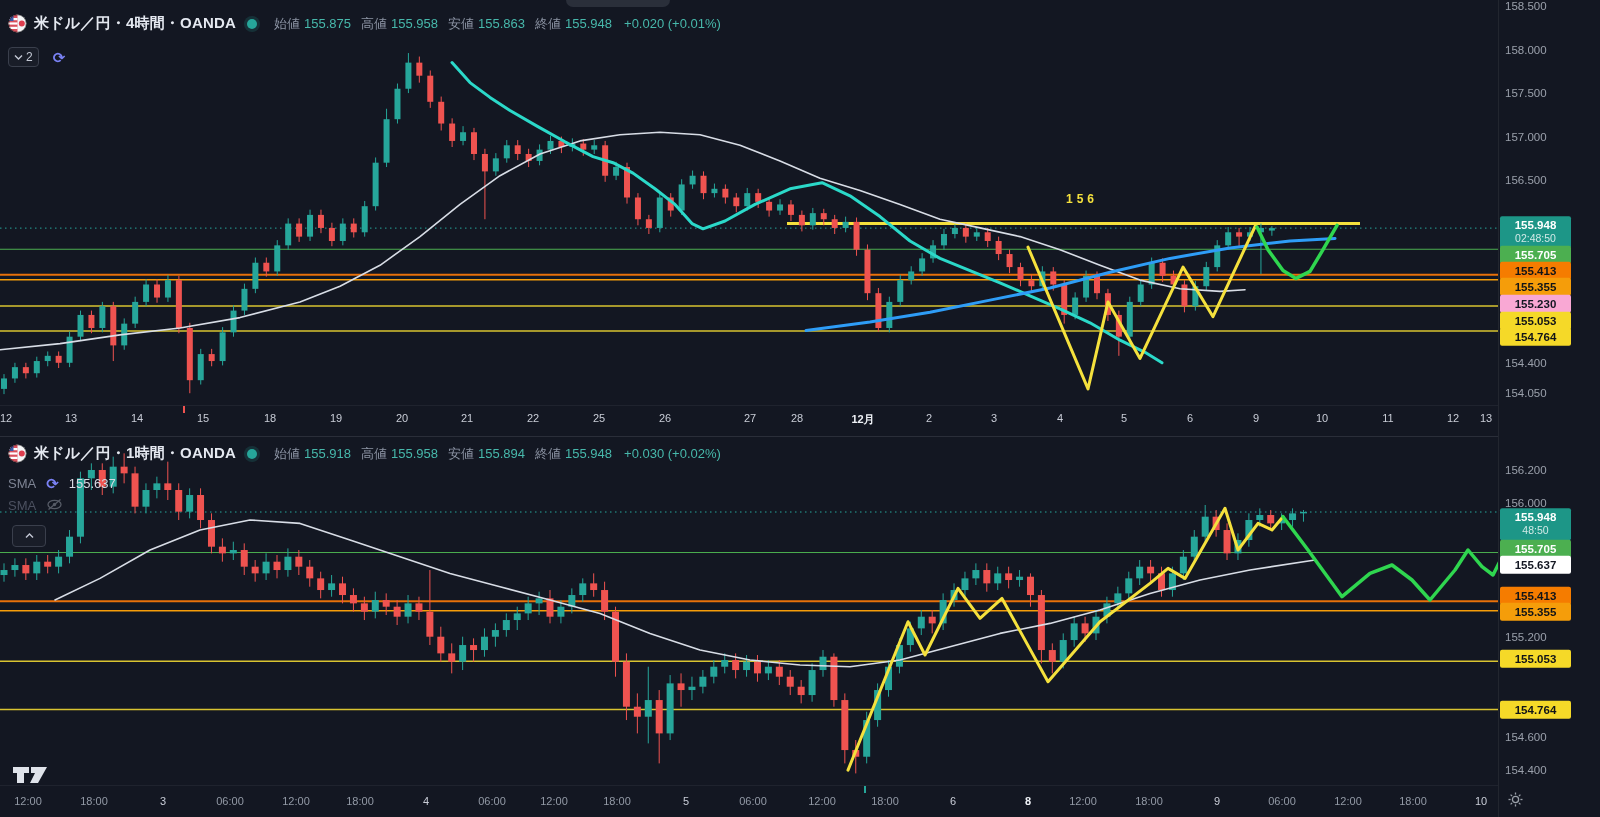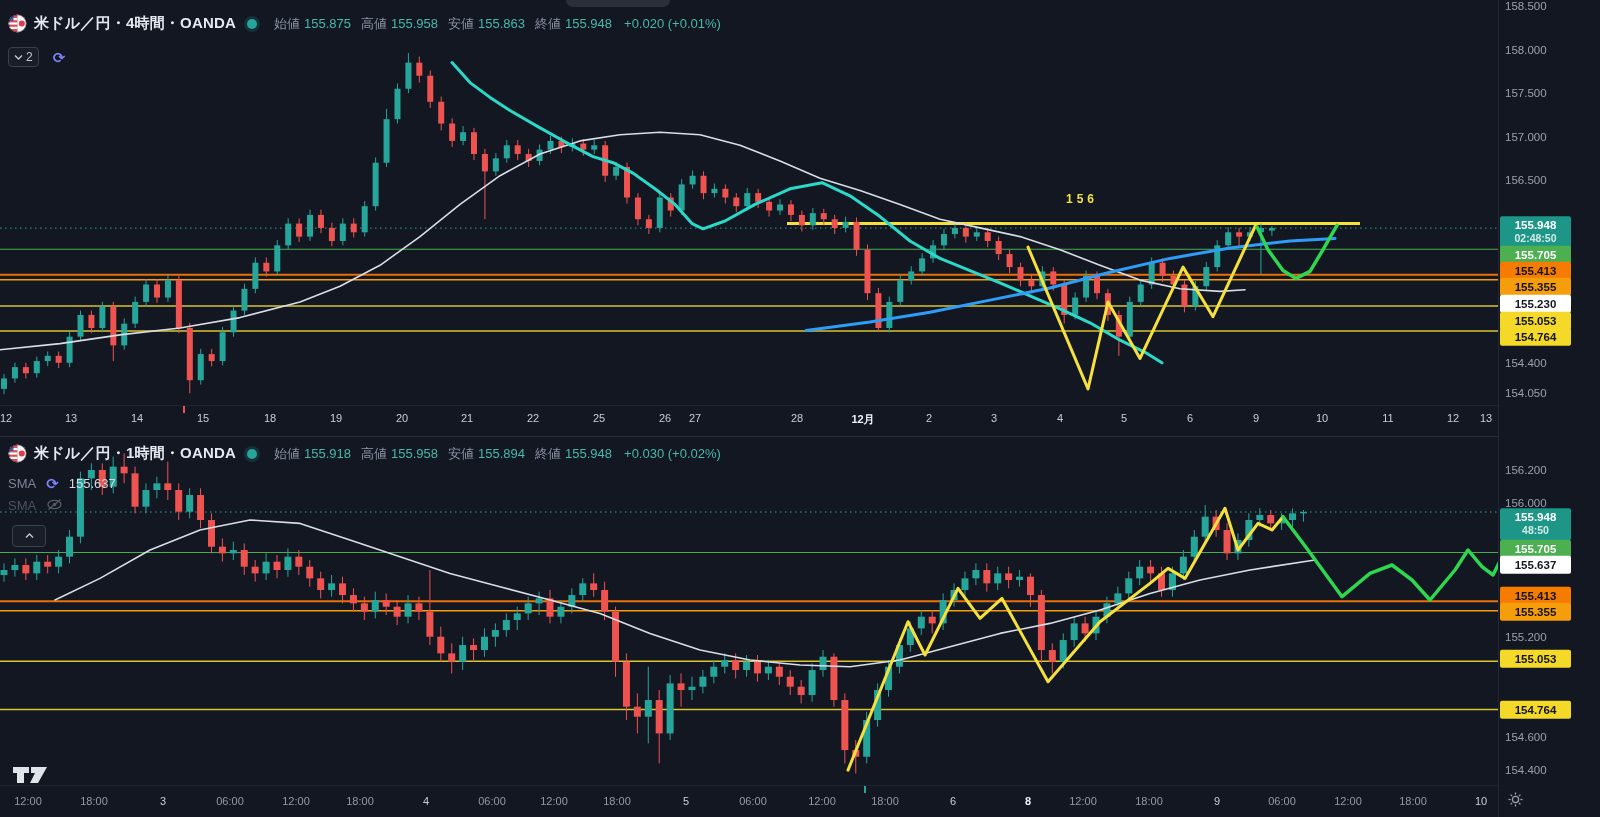--- a/index.html
+++ b/index.html
@@ -20,21 +20,21 @@
        color:#c3c8d4;font-size:12px;cursor:pointer;}
   .rowbtns{position:absolute;display:flex;align-items:center;gap:14px;z-index:30;}
   .swirl{color:#7a82f5;font-size:15px;font-weight:700;line-height:1;cursor:pointer;}
   .indrow{position:absolute;left:8px;display:flex;gap:10px;font-size:13px;z-index:30;}
   .indrow .nm{color:#7e8494;}
   .indrow .vl{color:#d7dbe4;}
   .indrow.dim .nm{color:#4c5160;}
   .tick-y{position:absolute;left:1505px;transform:translateY(-50%);font-size:11.5px;color:#9aa0ab;z-index:21;}
   .plabel{position:absolute;left:1500px;width:71px;transform:translateY(-50%);text-align:center;
           font-size:11.5px;font-weight:700;border-radius:2px;padding:2px 0;line-height:1.25;z-index:22;}
-  .plabel .sub{display:block;font-size:10.5px;font-weight:700;opacity:.8;}
+  .plabel .sub{display:block;font-size:10.5px;font-weight:400;opacity:.8;}
   .tick-x{position:absolute;transform:translateX(-50%);font-size:11px;color:#939aa6;z-index:21;}
   .tick-x.day{color:#c9cdd7;}
   .tick-x.major{color:#eef1f6;font-weight:700;}
   .seg-label{position:absolute;transform:translateX(-50%);font-size:12px;font-weight:700;letter-spacing:4px;z-index:15;}
   .scalecol{position:absolute;left:1498px;top:0;width:102px;height:817px;background:#131722;z-index:20;cursor:ns-resize;}
   .vline{position:absolute;left:1498px;top:0;width:1px;height:817px;background:#22262f;z-index:23;}
   .axis-area{position:absolute;left:0;width:1498px;height:30px;cursor:ew-resize;z-index:18;}
   .axismark{position:absolute;width:2px;height:7px;z-index:19;}
   .tvlogo{position:absolute;left:12px;top:764px;z-index:30;cursor:pointer;}
   .gear{position:absolute;left:1508px;top:792px;z-index:30;cursor:pointer;}
@@ -673,35 +673,35 @@
     <div class="tick-y" style="top: 49.59px;">158.000</div>
     <div class="tick-y" style="top: 93.09px;">157.500</div>
     <div class="tick-y" style="top: 136.59px;">157.000</div>
     <div class="tick-y" style="top: 180.09px;">156.500</div>
     <div class="tick-y" style="top: 362.79px;">154.400</div>
     <div class="tick-y" style="top: 393.24px;">154.050</div>
     <div class="plabel" style="top: 232px; background: rgb(29, 150, 135); color: rgb(255, 255, 255);">155.948<span class="sub">02:48:50</span></div>
     <div class="plabel" style="top: 255px; background: rgb(76, 175, 80); color: rgb(255, 255, 255);">155.705</div>
     <div class="plabel" style="top: 271px; background: rgb(245, 124, 0); color: rgb(16, 19, 24);">155.413</div>
     <div class="plabel" style="top: 287px; background: rgb(245, 157, 10); color: rgb(16, 19, 24);">155.355</div>
-    <div class="plabel" style="top: 304px; background: #ffffff; color: rgb(19, 23, 34);">155.230</div>
+    <div class="plabel" style="top: 304px; background: #f9a8d4; color: rgb(19, 23, 34);">155.230</div>
     <div class="plabel" style="top: 321px; background: rgb(245, 217, 40); color: rgb(16, 19, 24);">155.053</div>
     <div class="plabel" style="top: 337px; background: rgb(245, 217, 40); color: rgb(16, 19, 24);">154.764</div>
     <div class="tick-x day" style="left: 6px; top: 412px;">12</div>
     <div class="tick-x day" style="left: 71px; top: 412px;">13</div>
     <div class="tick-x day" style="left: 137px; top: 412px;">14</div>
     <div class="tick-x day" style="left: 203px; top: 412px;">15</div>
     <div class="tick-x day" style="left: 270px; top: 412px;">18</div>
     <div class="tick-x day" style="left: 336px; top: 412px;">19</div>
     <div class="tick-x day" style="left: 402px; top: 412px; text-align: right;">20</div>
     <div class="tick-x day" style="left: 467px; top: 412px;">21</div>
     <div class="tick-x day" style="left: 533px; top: 412px;">22</div>
     <div class="tick-x day" style="left: 599px; top: 412px;">25</div>
     <div class="tick-x day" style="left: 665px; top: 412px;">26</div>
-    <div class="tick-x day" style="left: 695px; top: 412px;">27</div>
+    <div class="tick-x day" style="left: 750px; top: 412px;">27</div>
     <div class="tick-x day" style="left: 797px; top: 412px;">28</div>
     <div class="tick-x major" style="left: 863px; top: 412px; text-align: right;">12月</div>
     <div class="tick-x day" style="left: 929px; top: 412px;">2</div>
     <div class="tick-x day" style="left: 994px; top: 412px;">3</div>
     <div class="tick-x day" style="left: 1060px; top: 412px;">4</div>
     <div class="tick-x day" style="left: 1124px; top: 412px;">5</div>
     <div class="tick-x day" style="left: 1190px; top: 412px;">6</div>
     <div class="tick-x day" style="left: 1256px; top: 412px;">9</div>
     <div class="tick-x day" style="left: 1322px; top: 412px;">10</div>
     <div class="tick-x day" style="left: 1388px; top: 412px;">11</div>

